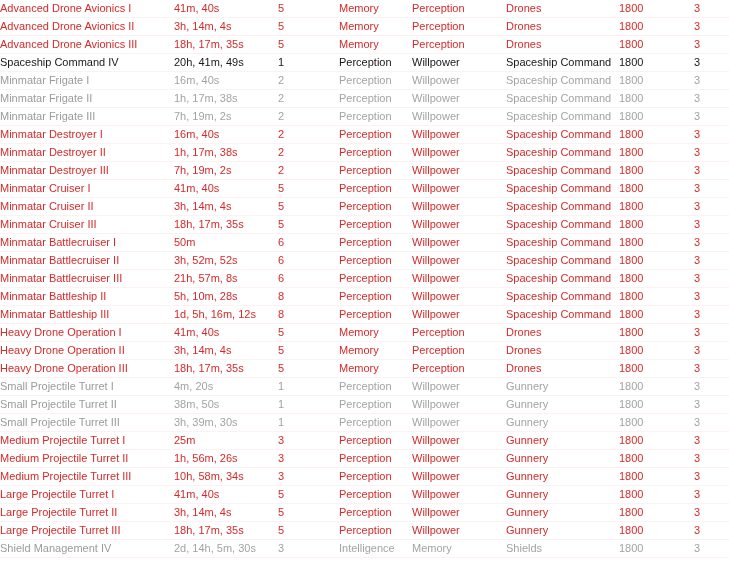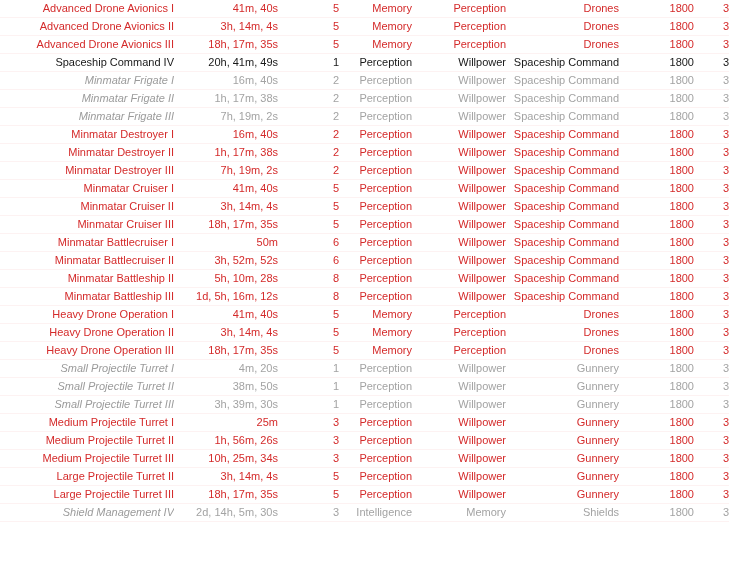--- a/index.html
+++ b/index.html
@@ -15,21 +15,20 @@
     -webkit-font-smoothing: antialiased;
   }
   #skill-table {
     width: 729px;
     border-collapse: collapse;
     table-layout: fixed;
     font-size: 11px;
   }
   #skill-table tr {
     height: 17px;
-    text-align: right;
   }
   #skill-table td {
     padding: 0;
     margin: 0;
     height: 17px;
     line-height: 17px;
     vertical-align: middle;
     white-space: nowrap;
     overflow: hidden;
     border-bottom: 1px solid #fdf2f2;
@@ -40,21 +39,21 @@
   .c-rank     { width: 61px; }
   .c-primary  { width: 73px; }
   .c-secondary{ width: 94px; }
   .c-group    { width: 113px; }
   .c-sp       { width: 75px; }
 
   
   tr.state-red td     { color: #d42a2a; }
   tr.state-black td   { color: #181818; }
   tr.state-gray td    { color: #a3a3a3; }
-  tr.state-gray td.c-name { color: #9b9b9b; font-style: italic; }
+  tr.state-gray td.c-name { color: #9b9b9b; }
 </style>
 </head>
 <body>
 
 <table id="skill-table">
   <tbody>
       <tr class="state-red">
         <td class="c-name">Advanced Drone Avionics I</td>
         <td class="c-time">41m, 40s</td>
         <td class="c-rank">5</td>
@@ -198,20 +197,30 @@
         <td class="c-name">Minmatar Battlecruiser II</td>
         <td class="c-time">3h, 52m, 52s</td>
         <td class="c-rank">6</td>
         <td class="c-primary">Perception</td>
         <td class="c-secondary">Willpower</td>
         <td class="c-group">Spaceship Command</td>
         <td class="c-sp">1800</td>
         <td class="c-multiplier">3</td>
       </tr>
       <tr class="state-red">
+        <td class="c-name">Minmatar Battlecruiser III</td>
+        <td class="c-time">21h, 57m, 8s</td>
+        <td class="c-rank">6</td>
+        <td class="c-primary">Perception</td>
+        <td class="c-secondary">Willpower</td>
+        <td class="c-group">Spaceship Command</td>
+        <td class="c-sp">1800</td>
+        <td class="c-multiplier">3</td>
+      </tr>
+      <tr class="state-red">
         <td class="c-name">Minmatar Battleship II</td>
         <td class="c-time">5h, 10m, 28s</td>
         <td class="c-rank">8</td>
         <td class="c-primary">Perception</td>
         <td class="c-secondary">Willpower</td>
         <td class="c-group">Spaceship Command</td>
         <td class="c-sp">1800</td>
         <td class="c-multiplier">3</td>
       </tr>
       <tr class="state-red">
@@ -299,22 +308,32 @@
         <td class="c-time">1h, 56m, 26s</td>
         <td class="c-rank">3</td>
         <td class="c-primary">Perception</td>
         <td class="c-secondary">Willpower</td>
         <td class="c-group">Gunnery</td>
         <td class="c-sp">1800</td>
         <td class="c-multiplier">3</td>
       </tr>
       <tr class="state-red">
         <td class="c-name">Medium Projectile Turret III</td>
-        <td class="c-time">10h, 25m, 34s</td>
+        <td class="c-time">10h, 58m, 34s</td>
         <td class="c-rank">3</td>
+        <td class="c-primary">Perception</td>
+        <td class="c-secondary">Willpower</td>
+        <td class="c-group">Gunnery</td>
+        <td class="c-sp">1800</td>
+        <td class="c-multiplier">3</td>
+      </tr>
+      <tr class="state-red">
+        <td class="c-name">Large Projectile Turret I</td>
+        <td class="c-time">41m, 40s</td>
+        <td class="c-rank">5</td>
         <td class="c-primary">Perception</td>
         <td class="c-secondary">Willpower</td>
         <td class="c-group">Gunnery</td>
         <td class="c-sp">1800</td>
         <td class="c-multiplier">3</td>
       </tr>
       <tr class="state-red">
         <td class="c-name">Large Projectile Turret II</td>
         <td class="c-time">3h, 14m, 4s</td>
         <td class="c-rank">5</td>

